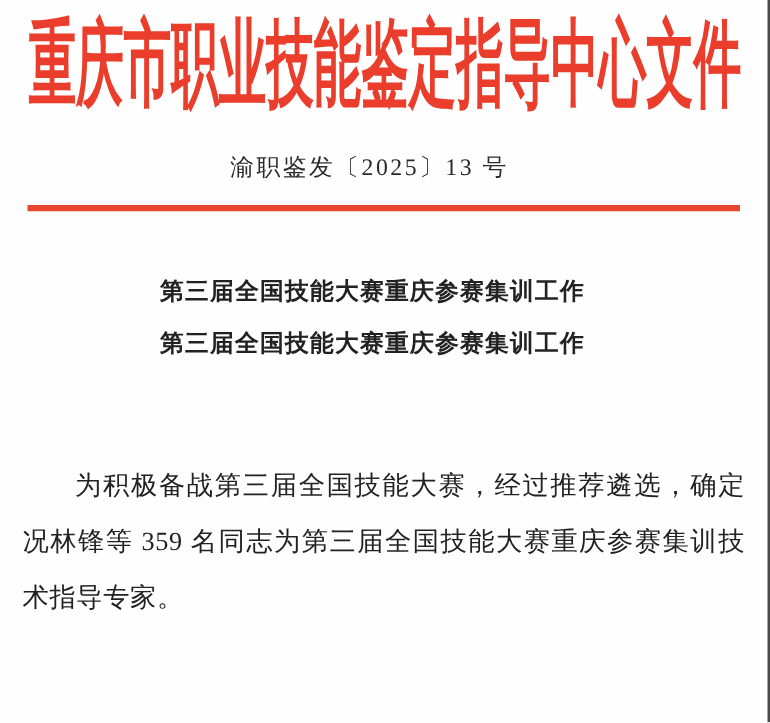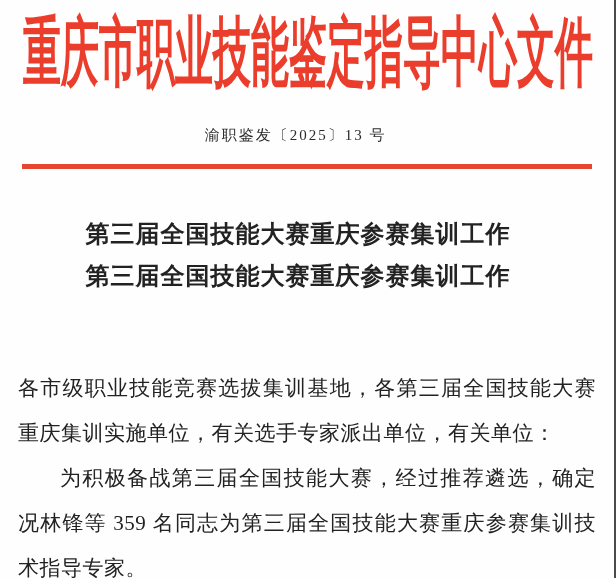--- a/index.html
+++ b/index.html
@@ -45,40 +45,40 @@
     transform: scaleX(0.50);
     transform-origin: center center;
     letter-spacing: 0;
   }
   .doc-number {
     position: absolute;
     top: 121px;
     left: 0;
     width: 96%;
     text-align: center;
-    font-size: 15px;
+    font-size: 19px;
     line-height: 28px;
     color: #2a2a2a;
     letter-spacing: 2px;
   }
   .red-divider {
     position: absolute;
     top: 164px;
     left: 22px;
     width: 570px;
     height: 5px;
     background: var(--divider-red, #e6452f);
   }
   .doc-title {
     position: absolute;
     top: 213px;
     left: 10px;
     width: 576px;
     text-align: center;
-    font-size: 24px;
+    font-size: 19px;
     font-weight: bold;
     line-height: 42px;
     color: var(--ink, #1c1c1c);
     letter-spacing: 1px;
   }
   .body-text {
     position: absolute;
     top: 366px;
     left: 18px;
     width: 578px;
@@ -107,19 +107,18 @@
   <div class="doc-number">渝职鉴发〔2025〕13 号</div>
 
   <div class="red-divider"></div>
 
   <div class="doc-title">
     <div>第三届全国技能大赛重庆参赛集训工作</div>
     <div>第三届全国技能大赛重庆参赛集训工作</div>
   </div>
 
   <div class="body-text">
-    <p>各市级职业技能竞赛选拔集训基地，各第三届全国技能大赛重庆集训实施单位，有关选手专家派出单位，有关单位：</p>
     <p class="indent">为积极备战第三届全国技能大赛，经过推荐遴选，确定况林锋等 359 名同志为第三届全国技能大赛重庆参赛集训技术指导专家。</p>
   </div>
 
   <div class="scan-edge"></div>
 
 </div>
 
 </body></html>

